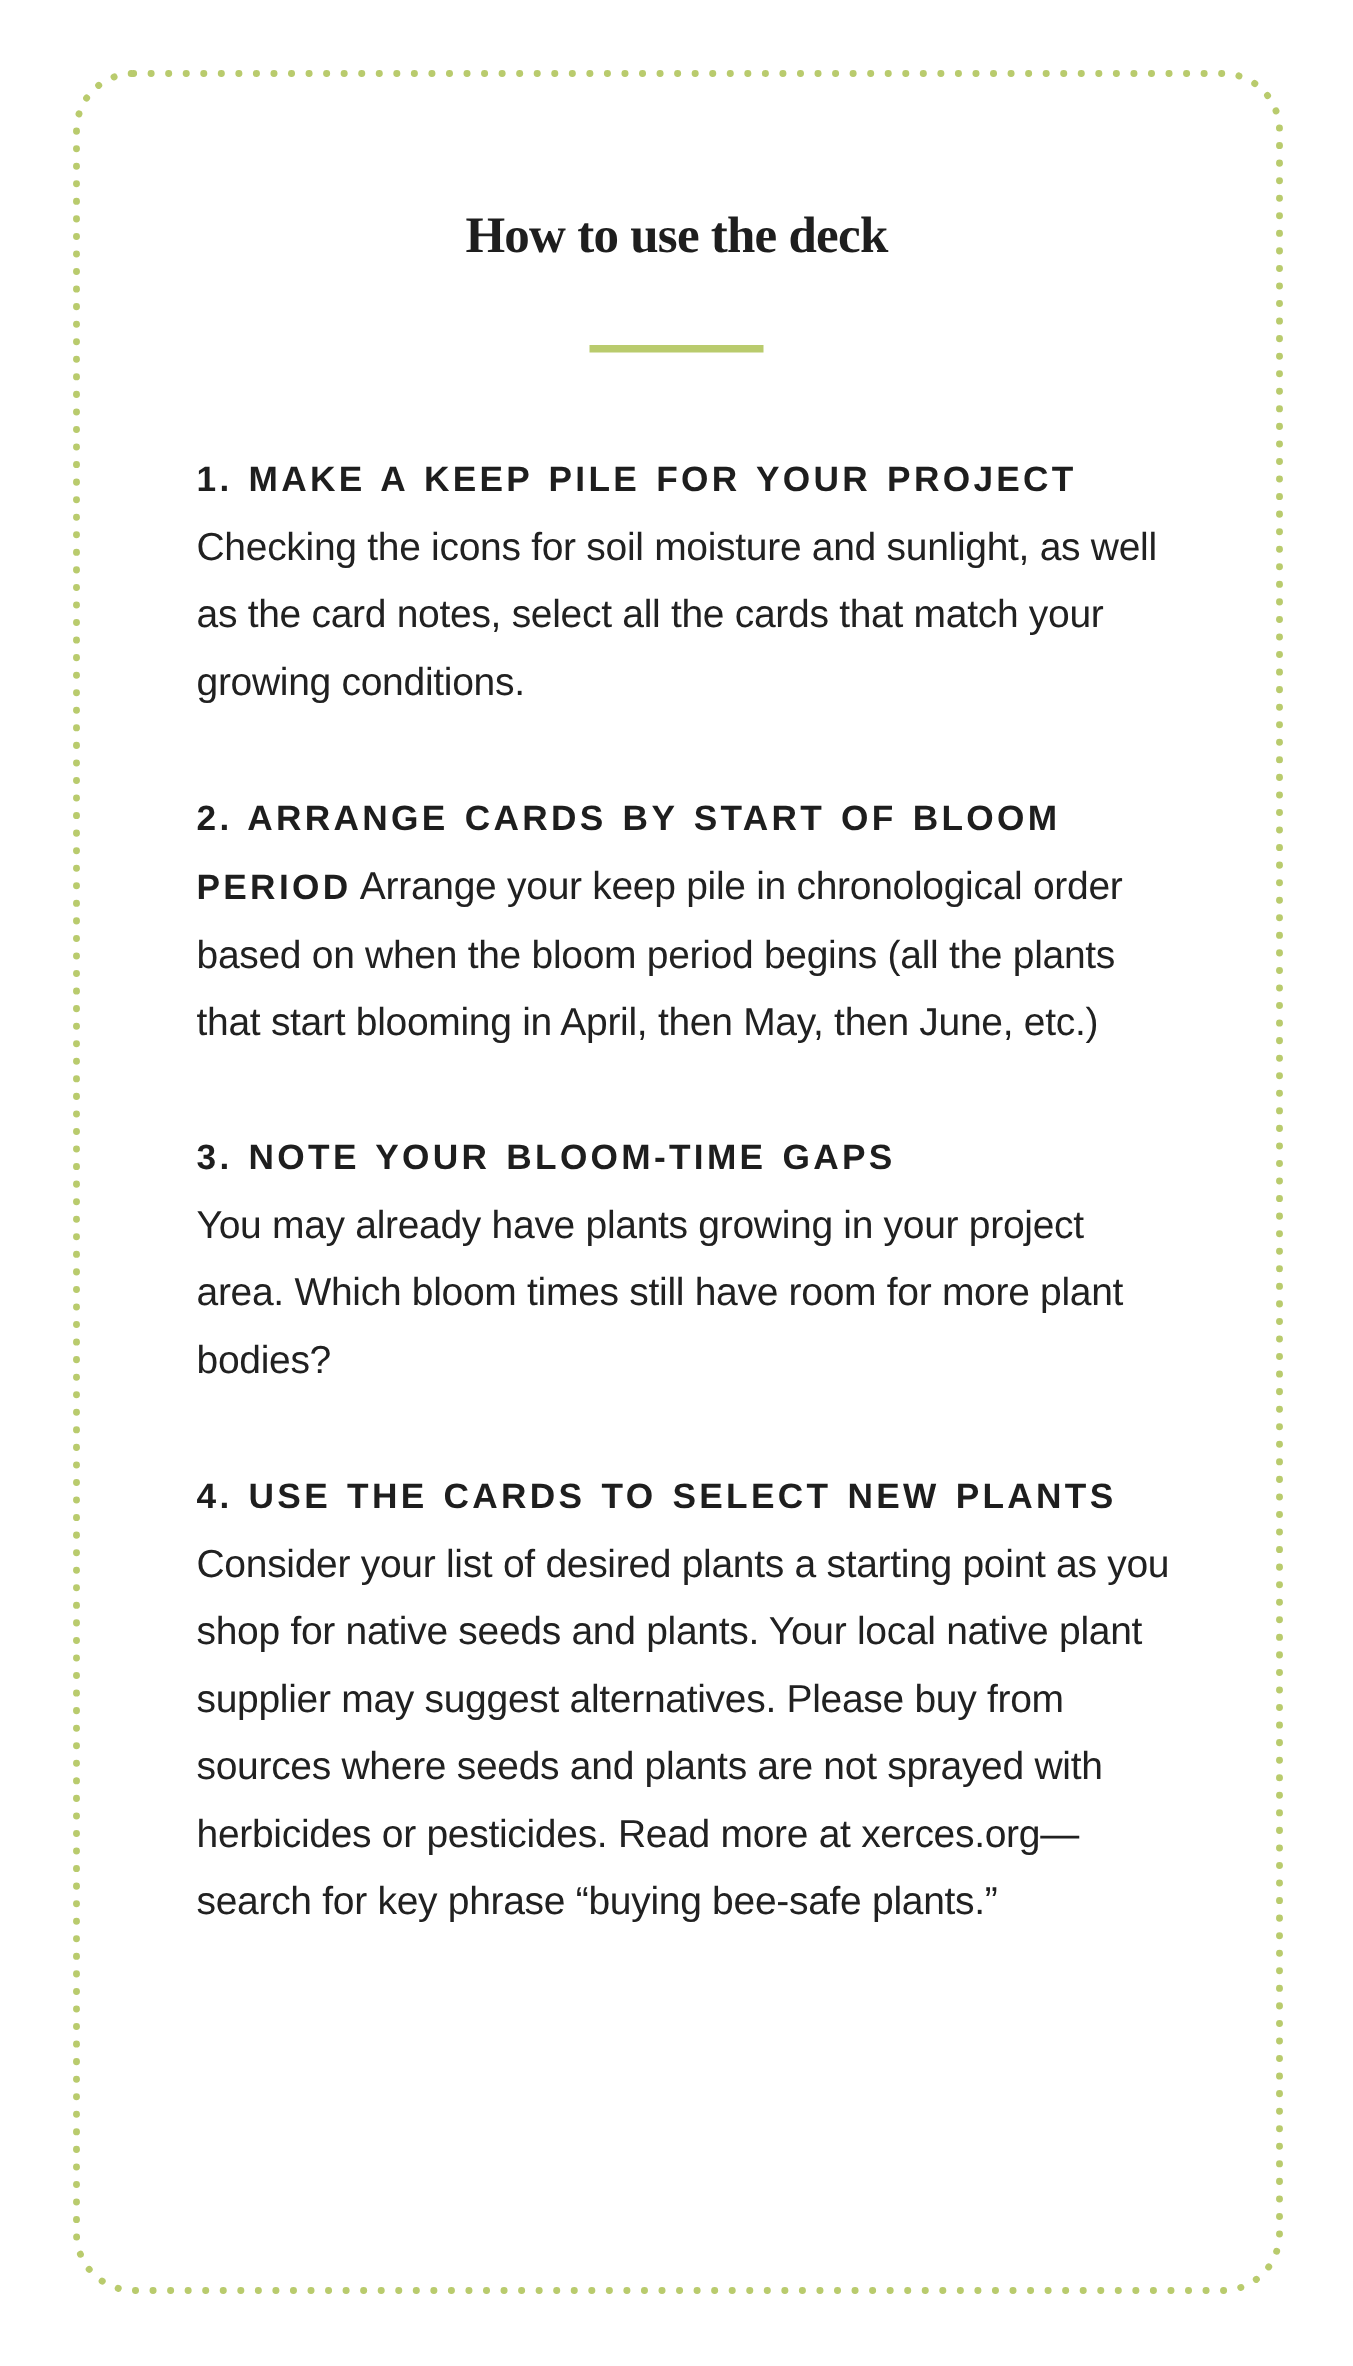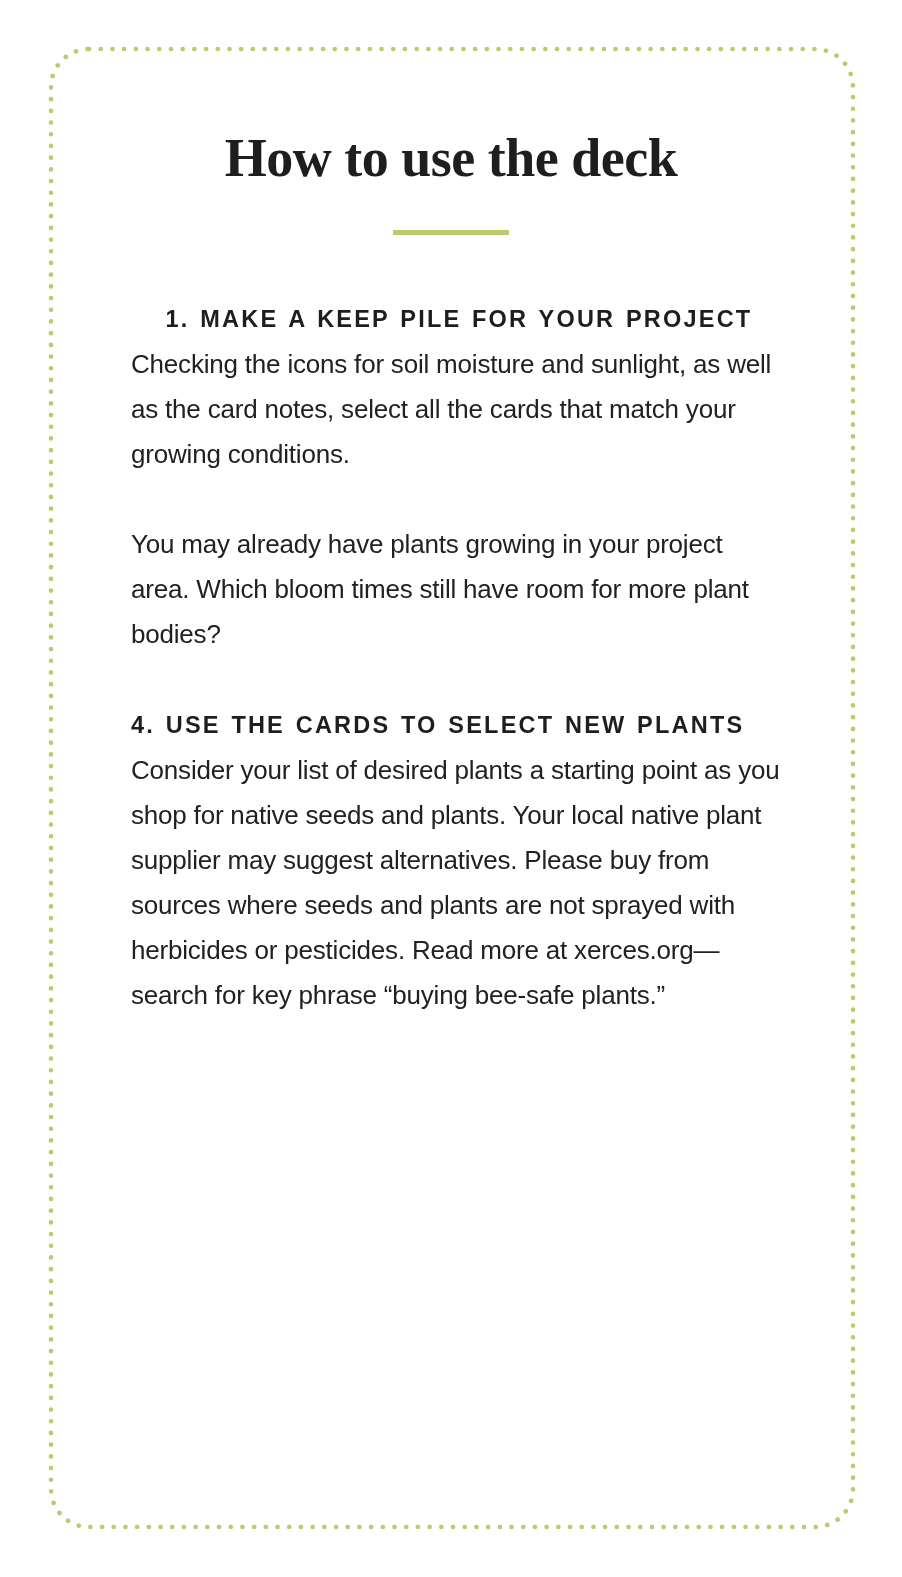--- a/index.html
+++ b/index.html
@@ -26,21 +26,21 @@
   }
   header {
     position: relative;
     text-align: center;
     padding-top: 128px;
   }
   h1.page-title {
     margin: 0;
     font-family: "Liberation Serif", "DejaVu Serif", serif;
     font-weight: 700;
-    font-size: 54px;
+    font-size: 34px;
     line-height: 60px;
     letter-spacing: -0.5px;
     color: #1e1e1e;
   }
   .title-rule {
     width: 116px;
     height: 5px;
     margin: 42px auto 0 auto;
     background: #b9cb6d;
   }
@@ -57,21 +57,21 @@
     color: #212121;
   }
   p.section:last-child { margin-bottom: 17px; }
   .sec-heading {
     font-weight: 700;
     font-size: 23.5px;
     letter-spacing: 2.2px;
     word-spacing: 2px;
     color: #1e1e1e;
   }
-  .sec-heading.block { display: block; text-align: center; }
+  .sec-heading.block { display: block; }
 </style>
 </head>
 <body>
 
 <div class="card">
 
   <svg class="border-svg" viewBox="0 0 902 1577" aria-hidden="true">
     <rect x="51" y="49" width="802" height="1478" rx="38" ry="38" fill="none" stroke-width="4.6" stroke-dasharray="0.1 11.6" stroke-linecap="round" stroke="#b9cb6d"></rect>
   </svg>
 
@@ -80,22 +80,26 @@
     <div class="title-rule"></div>
   </header>
 
   <main class="instructions">
 
     <p class="section">
       <strong class="sec-heading block">1. MAKE A KEEP PILE FOR YOUR PROJECT</strong>
       <span>Checking the icons for soil moisture and sunlight, as well as the card notes, select all the cards that match your growing conditions.</span>
     </p>
 
+    <p class="section">
+      <strong class="sec-heading">2. ARRANGE CARDS BY START OF BLOOM PERIOD</strong> <span>Arrange your keep pile in chronological order based on when the bloom period begins (all the plants that start blooming in April, then May, then June, etc.)</span>
+    </p>
 
     <p class="section">
+      <strong class="sec-heading block">3. NOTE YOUR BLOOM-TIME GAPS</strong>
       <span>You may already have plants growing in your project area. Which bloom times still have room for more plant bodies?</span>
     </p>
 
     <p class="section">
       <strong class="sec-heading">4. USE THE CARDS TO SELECT NEW PLANTS</strong> <span>Consider your list of desired plants a starting point as you shop for native seeds and plants. Your local native plant supplier may suggest alternatives. Please buy from sources where seeds and plants are not sprayed with herbicides or pesticides. Read more at xerces.org—search for key phrase “buying bee-safe plants.”</span>
     </p>
 
   </main>
 </div>
 

